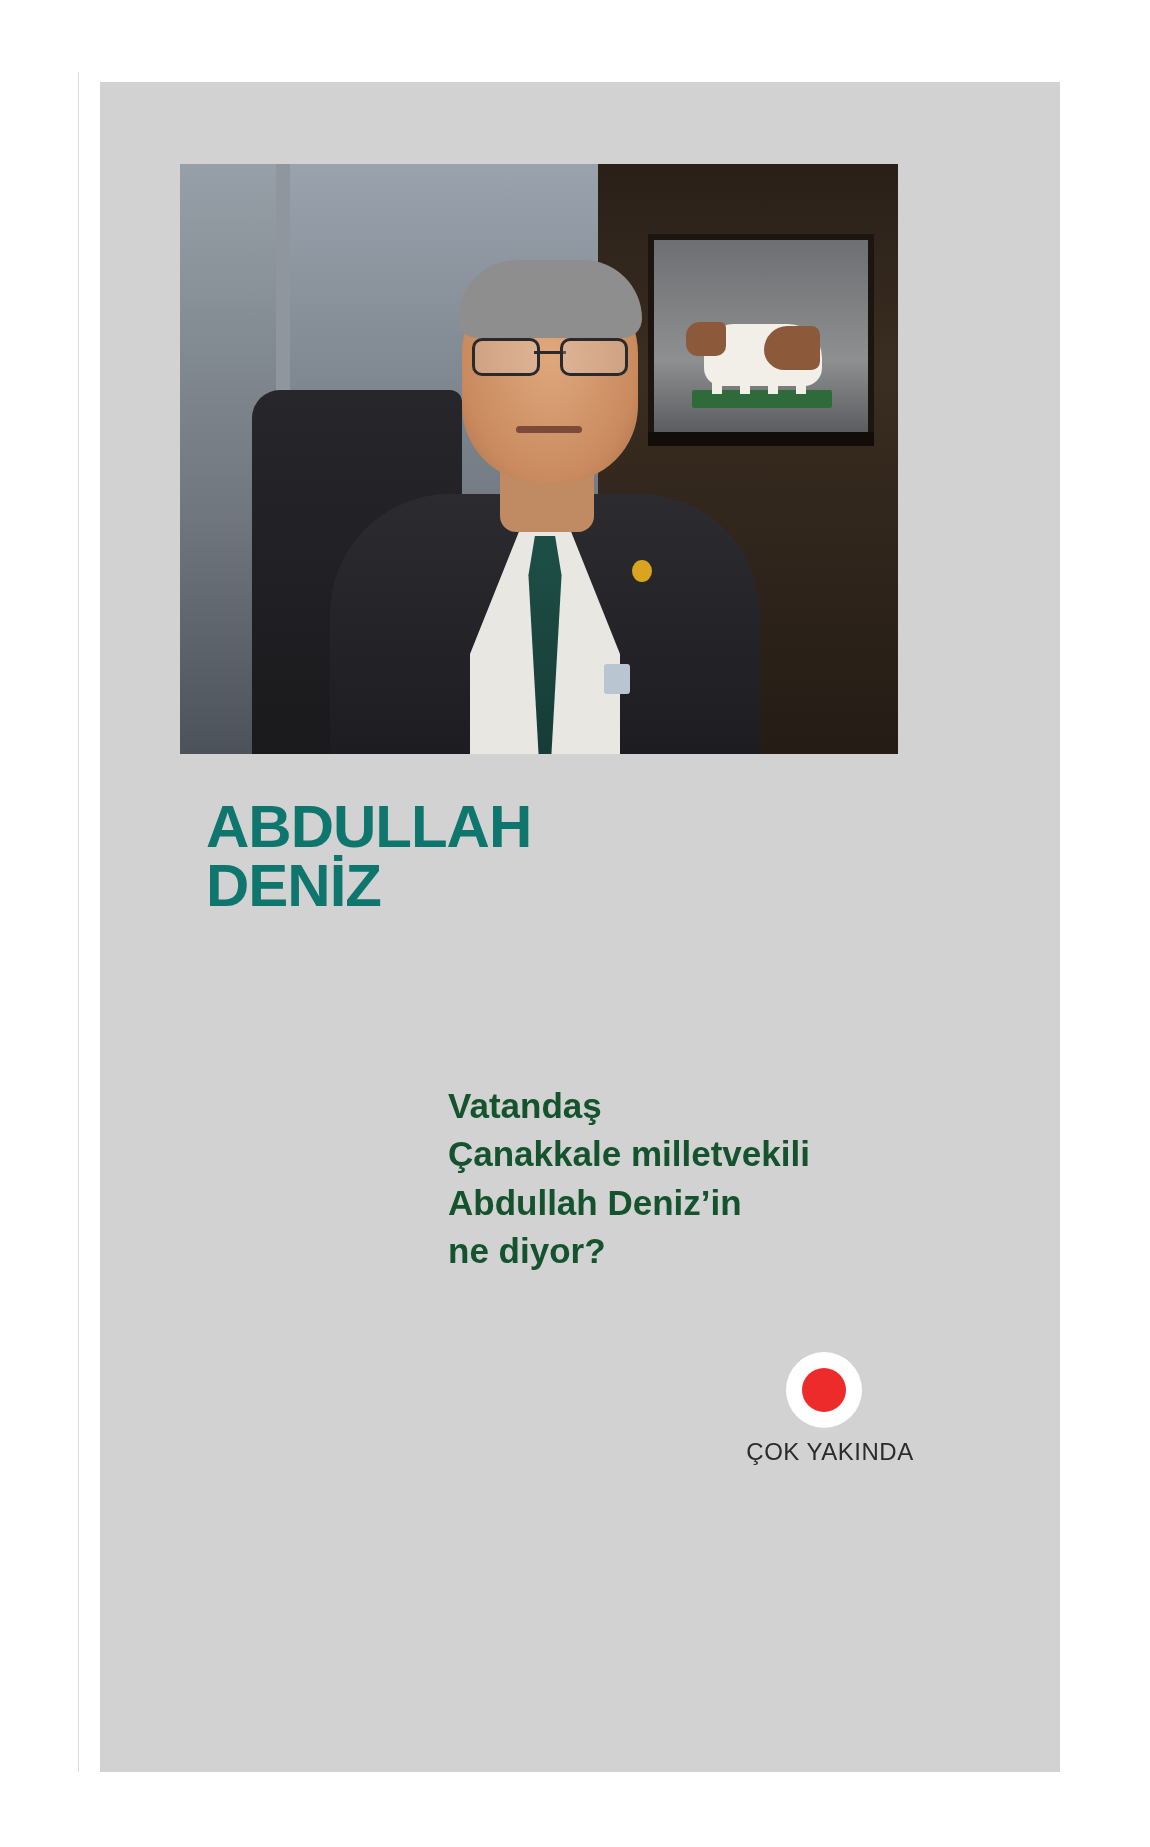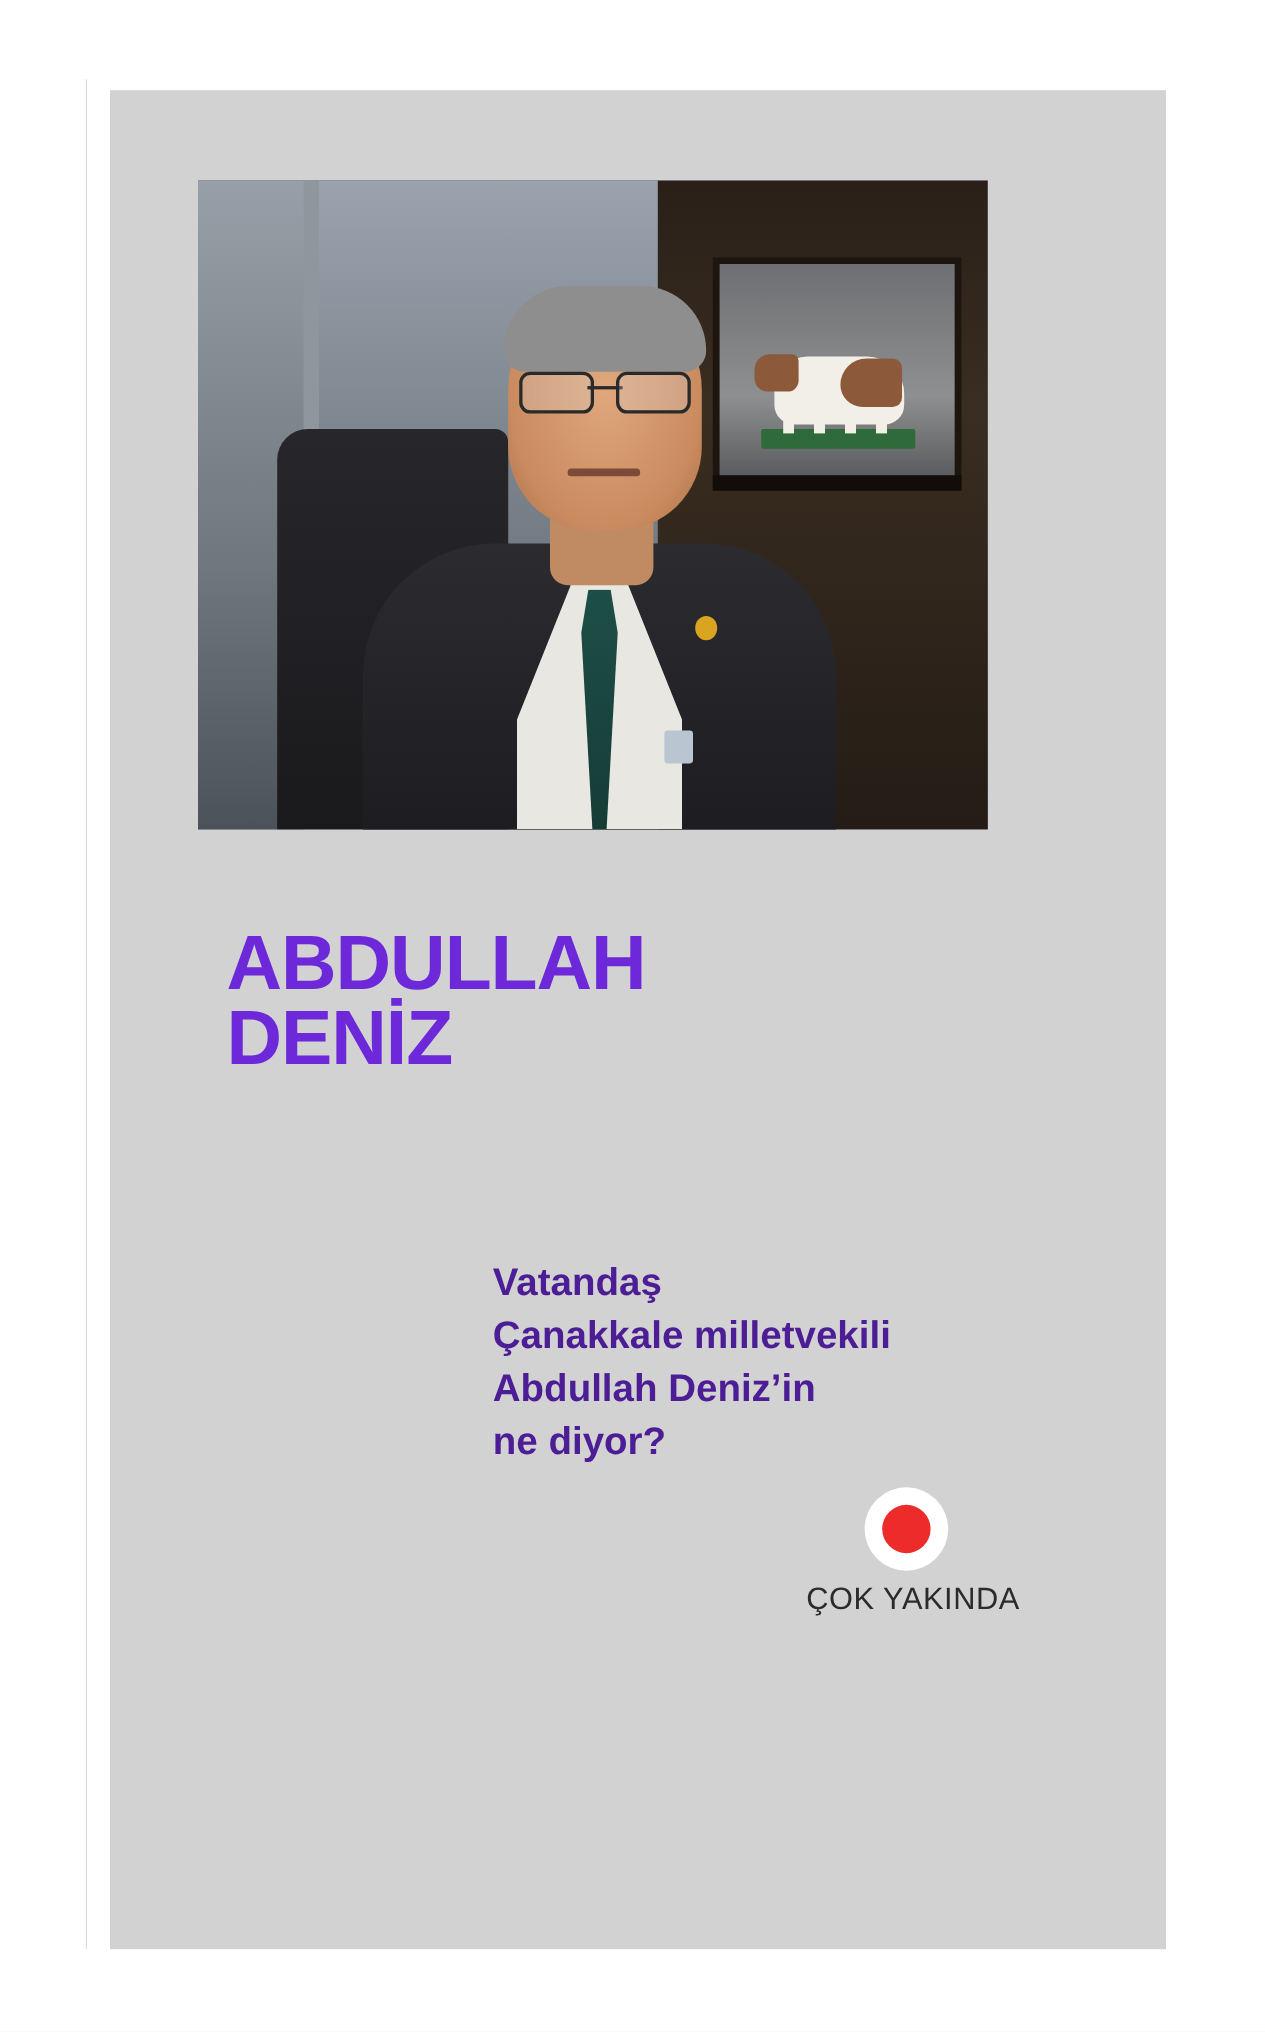--- a/index.html
+++ b/index.html
@@ -256,40 +256,40 @@
     width: 26px;
     height: 30px;
     background: #b9c6d1;
     border-radius: 3px;
   }
 
   
   .headline {
     position: absolute;
     left: 106px;
-    top: 712px;
+    top: 676px;
     width: 800px;
-    font-size: 70px;
+    font-size: 60px;
     line-height: 0.98;
     font-weight: 700;
-    color: #6d28d9;
+    color: #0f766e;
     letter-spacing: -1px;
   }
   .headline .line2 { display: block; }
 
   
   .lede {
     position: absolute;
     left: 348px;
-    top: 1060px;
+    top: 1000px;
     width: 520px;
     font-size: 35px;
     line-height: 1.38;
     font-weight: 600;
-    color: #4c1d95;
+    color: #14532d;
   }
   .lede div { white-space: nowrap; }
 
   
   .soon-dot {
     position: absolute;
     left: 686px;
     top: 1270px;
     width: 76px;
     height: 76px;
@@ -304,21 +304,21 @@
     height: 44px;
     border-radius: 50%;
     background: #ee2b2b;
   }
   .soon-text {
     position: absolute;
     left: 600px;
     top: 1356px;
     width: 260px;
     text-align: center;
-    font-size: 28px;
+    font-size: 24px;
     letter-spacing: 0.5px;
     color: #2b2b2b;
     font-weight: 400;
   }
 </style>
 </head>
 <body>
 
 <div class="page-rule"></div>
 

